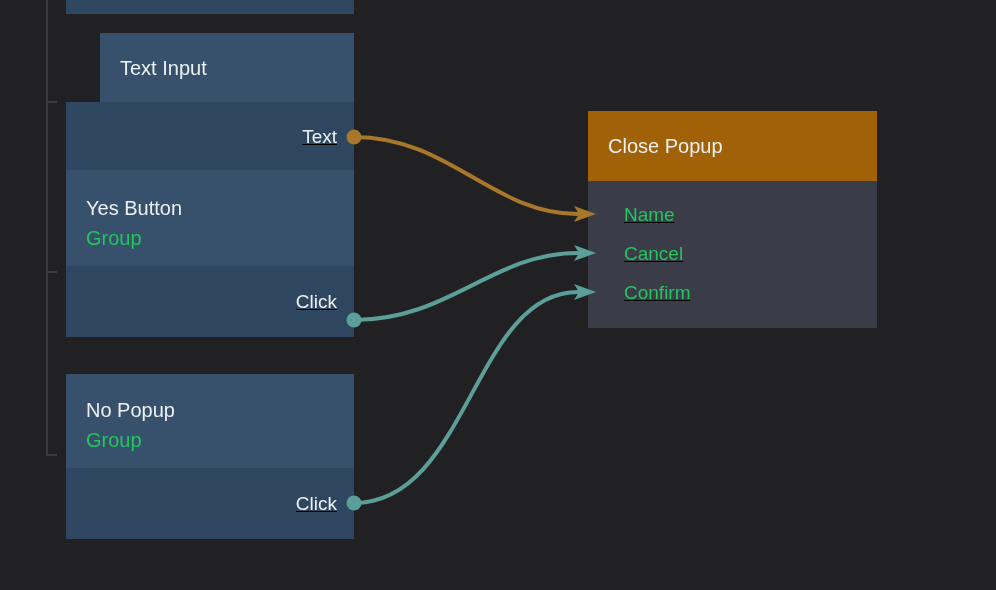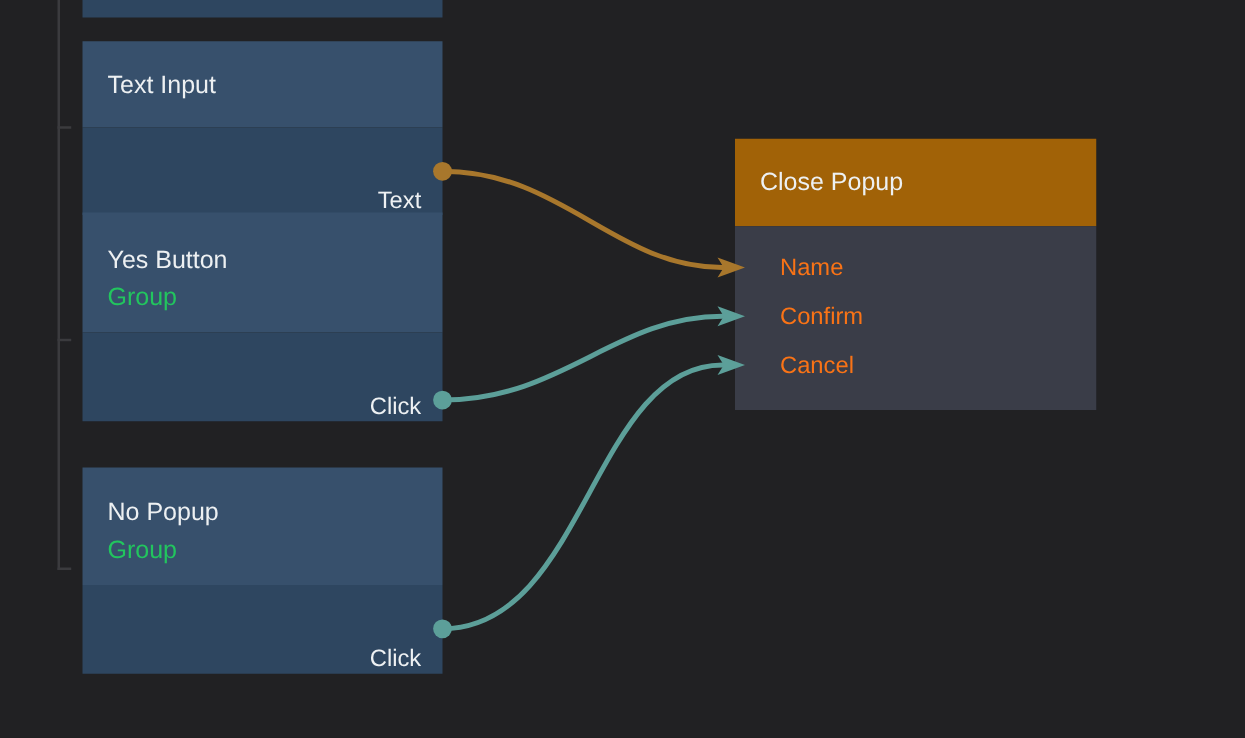--- a/index.html
+++ b/index.html
@@ -44,24 +44,25 @@
     background: #37506c;
     display: flex;
     flex-direction: column;
     justify-content: center;
     padding-left: 20px;
     box-sizing: border-box;
   }
   .node-body {
     background: #2e4660;
     display: flex;
-    align-items: flex-end;
+    align-items: center;
     justify-content: flex-end;
     padding-right: 17px;
     box-sizing: border-box;
+    text-decoration: underline;
   }
   .node-title {
     color: #edf0f2;
     font-size: 20px;
     line-height: 30px;
   }
   .node-subtitle {
     color: #22c55e;
     font-size: 20px;
     line-height: 30px;
@@ -70,21 +71,21 @@
     color: #eef1f3;
     font-size: 19px;
   }
 
   #node-clipped-top {
     top: 0;
     height: 14px;
     background: #2e4660;
   }
   #node-text-input { top: 33px; }
-  #node-text-input .node-header { height: 69px; }
+  #node-text-input .node-header { height: 69px; margin-left: 34px; }
   #node-text-input .node-body   { height: 70px; }
 
   #node-yes-button { top: 170px; }
   #node-yes-button .node-header { height: 96px; padding-top: 10px; }
   #node-yes-button .node-body   { height: 71px; }
 
   #node-no-button { top: 374px; }
   #node-no-button .node-header { height: 94px; padding-top: 8px; }
   #node-no-button .node-body   { height: 71px; }
 
@@ -102,21 +103,21 @@
     background: #3a3d48;
     height: 147px;
     display: block;
     padding: 14px 0 0 0;
   }
   .input-row {
     height: 39px;
     display: flex;
     align-items: center;
     padding-left: 36px;
-    color: #f97316;
+    color: #22c55e;
     font-size: 19px;
   }
 
   
   #wires {
     position: absolute;
     left: 0; top: 0;
     width: 996px; height: 590px;
     z-index: 3;
   }
@@ -164,24 +165,24 @@
 
   <div class="node" id="node-close-popup">
     <div class="node-header">
       <div class="node-title">Close Popup</div>
     </div>
     <div class="node-body">
       <div class="input-row">
         <span>Name</span>
       </div>
       <div class="input-row">
-        <span>Confirm</span>
+        <span>Cancel</span>
       </div>
       <div class="input-row">
-        <span>Cancel</span>
+        <span>Confirm</span>
       </div>
     </div>
   </div>
 
   <svg id="wires" viewBox="0 0 996 590">
 
     <path d="M 354 137 C 450 137, 492 214, 578 214" fill="none" stroke-width="4" stroke-linecap="round" stroke="#a8772c"></path>
     <polygon points="574,206 596,214 574,222 579,214" fill="#a8772c"></polygon>
 
     <path d="M 354 320 C 450 320, 492 253, 578 253" fill="none" stroke-width="4" stroke-linecap="round" stroke="#5c9f99"></path>

